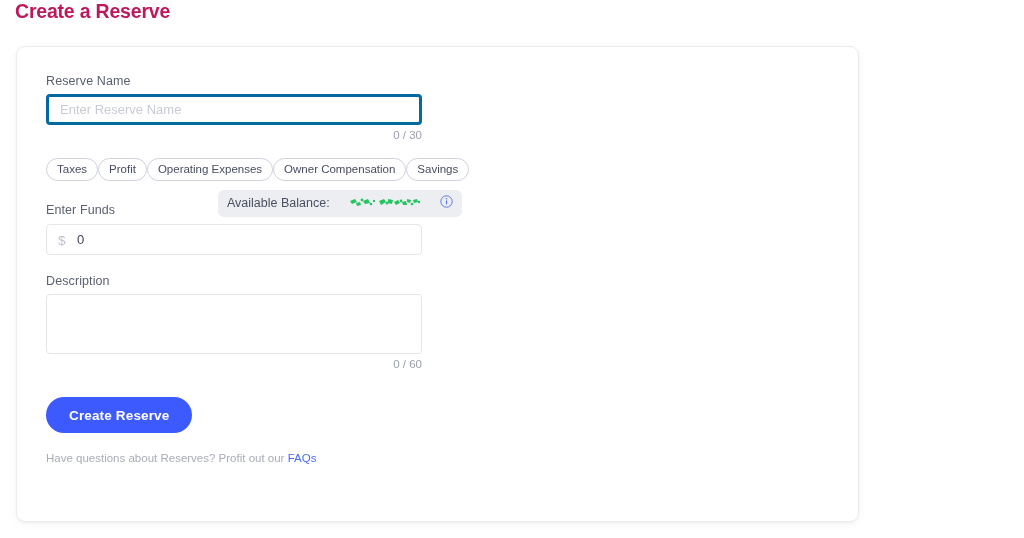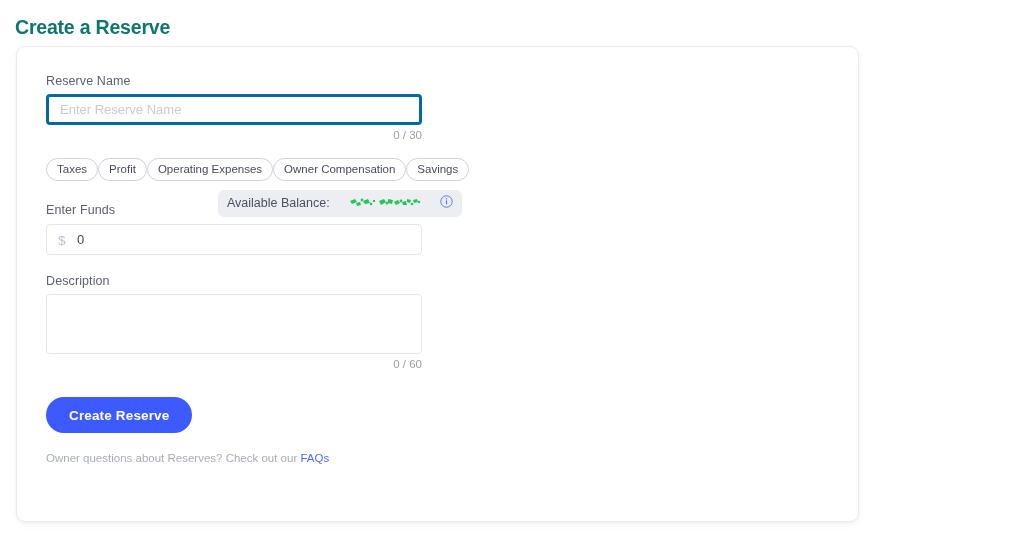--- a/index.html
+++ b/index.html
@@ -18,24 +18,24 @@
     width: 1024px;
     height: 538px;
     background: #ffffff;
     overflow: hidden;
   }
 
   
   .page-title {
     position: absolute;
     left: 15px;
-    top: 16px;
+    top: 0;
     font-size: 19.5px;
     font-weight: bold;
-    color: #0f766e;
+    color: #be185d;
     letter-spacing: -0.2px;
     text-align: right;
   }
 
   
   .card {
     position: absolute;
     left: 16px;
     top: 46px;
     width: 843px;
@@ -279,20 +279,20 @@
       <div class="description-block">
         <div class="field-label">Description</div>
         <textarea class="description-area" placeholder="" style=""></textarea>
         <div class="counter">0 / 60</div>
       </div>
 
       <div class="submit-block">
         <button class="submit-button">Create Reserve</button>
 
         <div class="footer-note">
-          <span>Owner questions about Reserves? Check out our</span>
+          <span>Have questions about Reserves? Profit out our</span>
           <span class="footer-link">FAQs</span>
         </div>
       </div>
 
     </div>
   </div>
 </div>
 
 </body></html>

